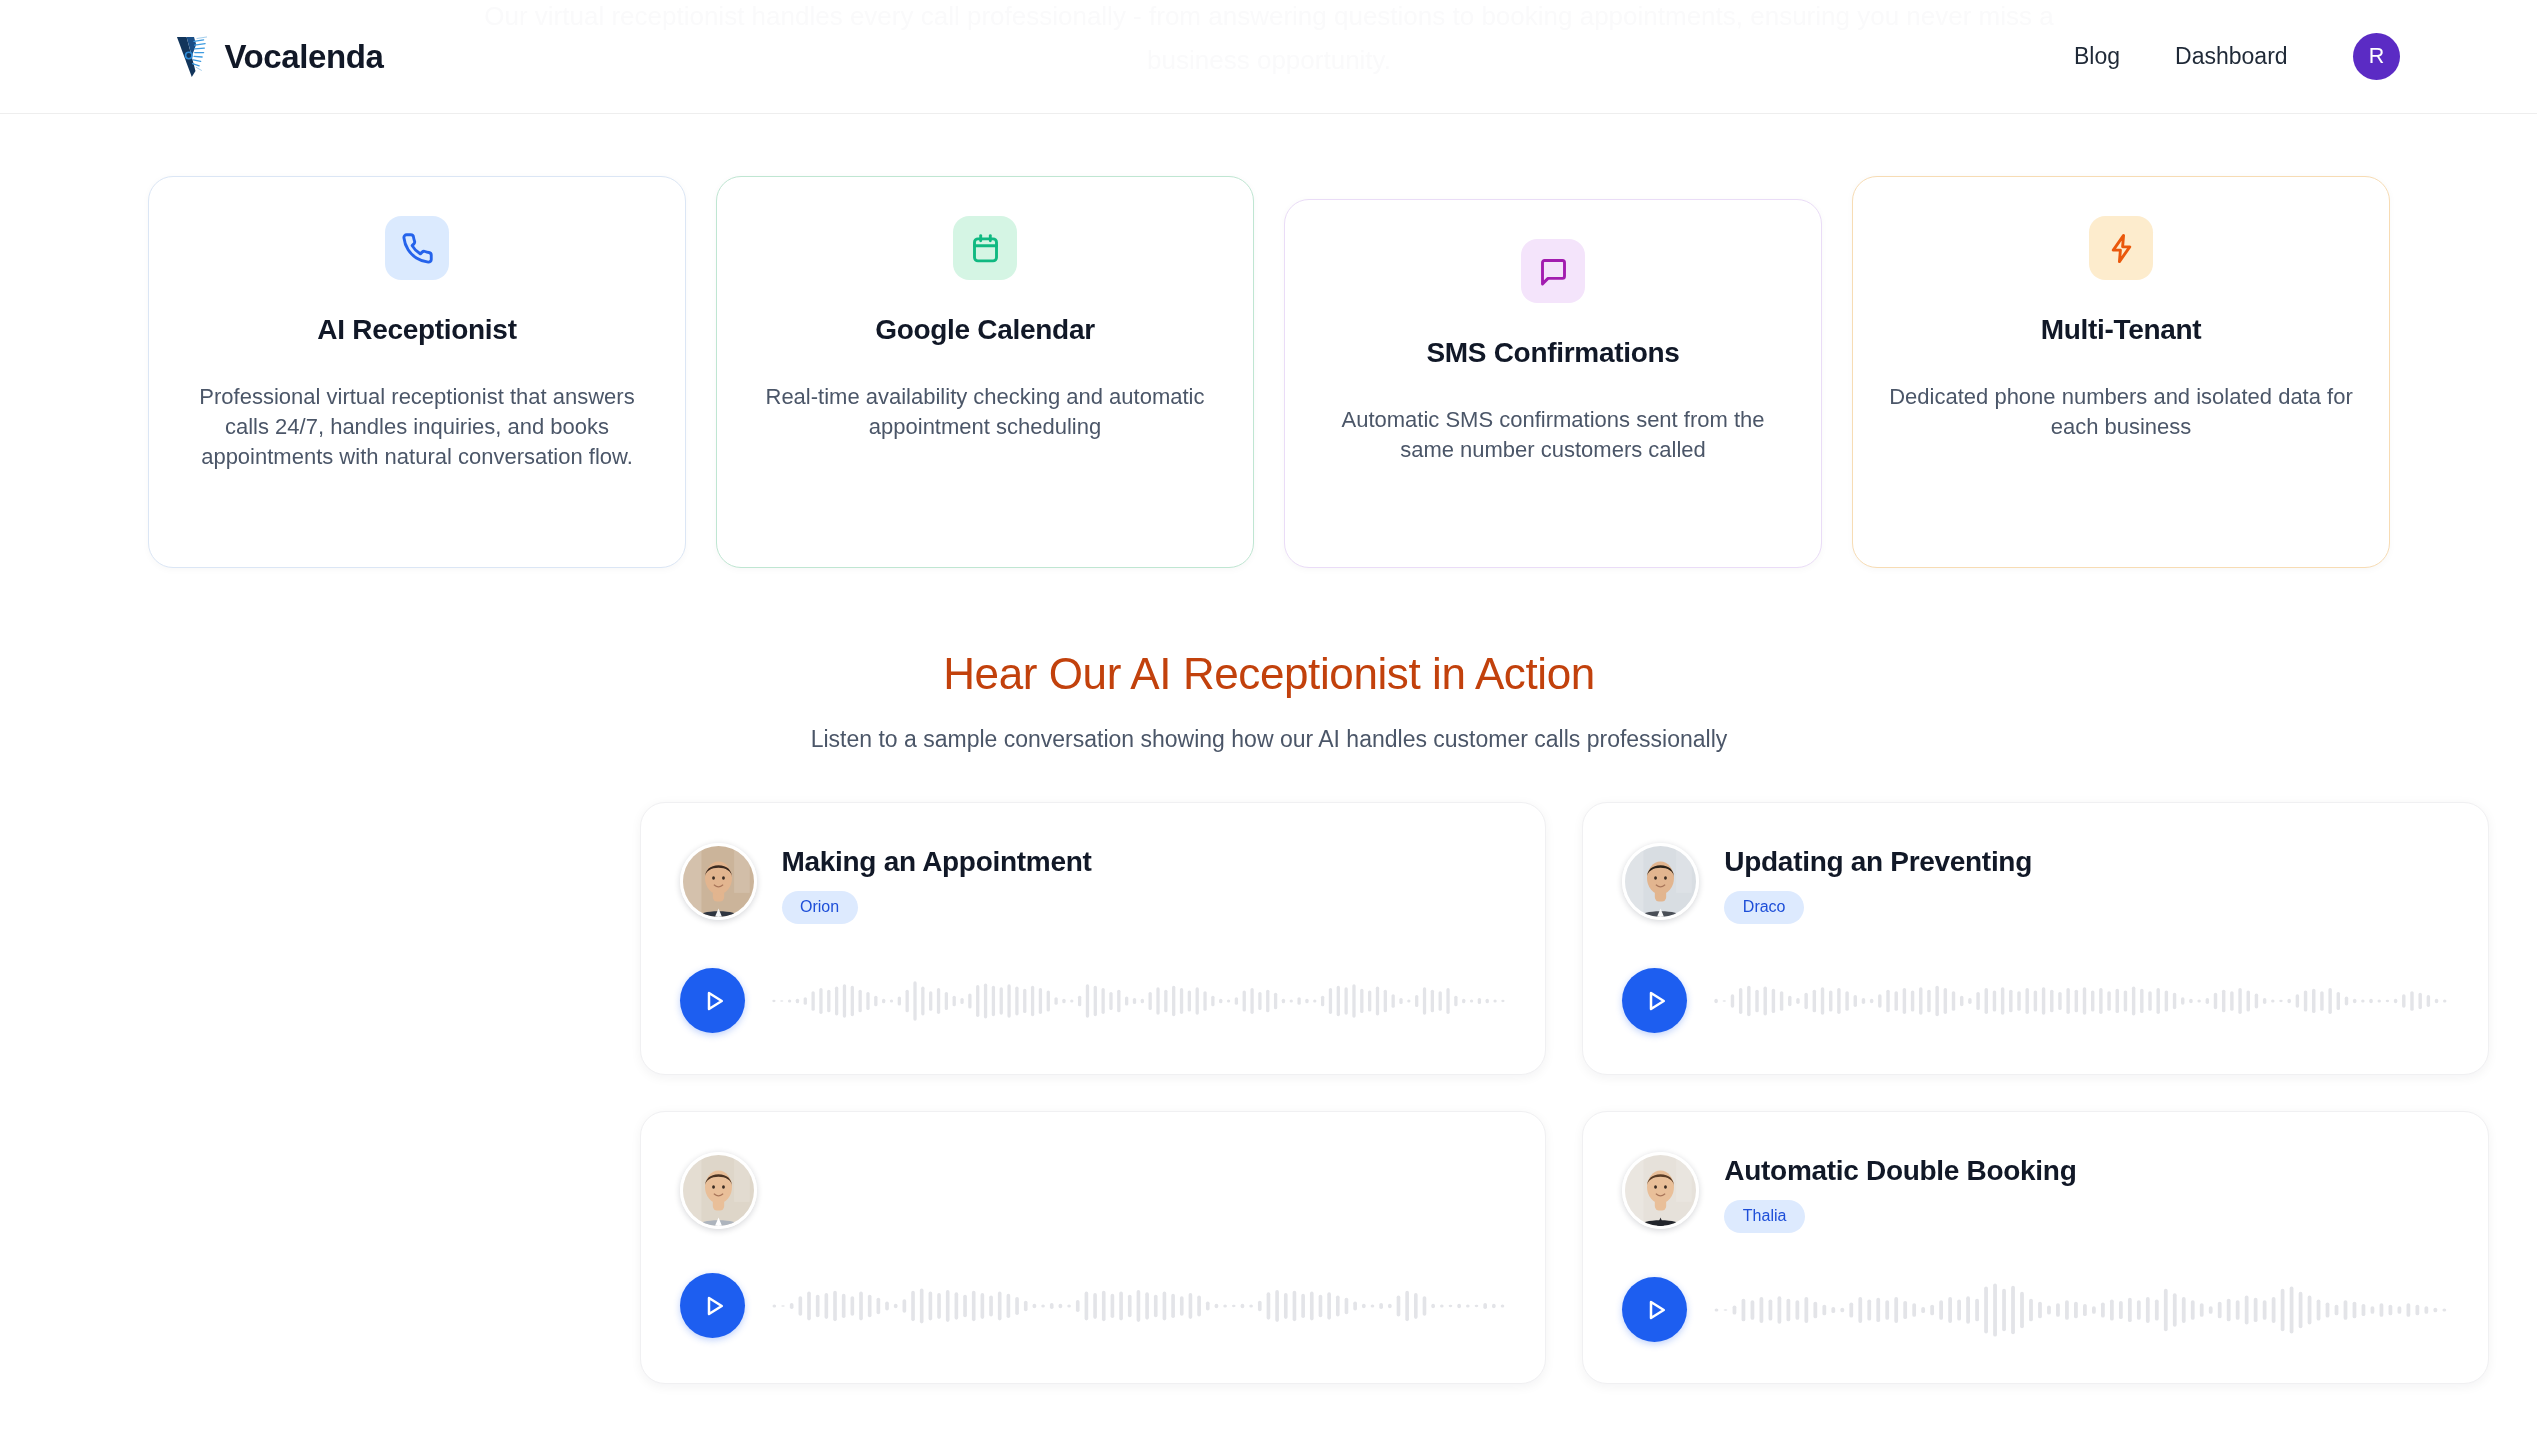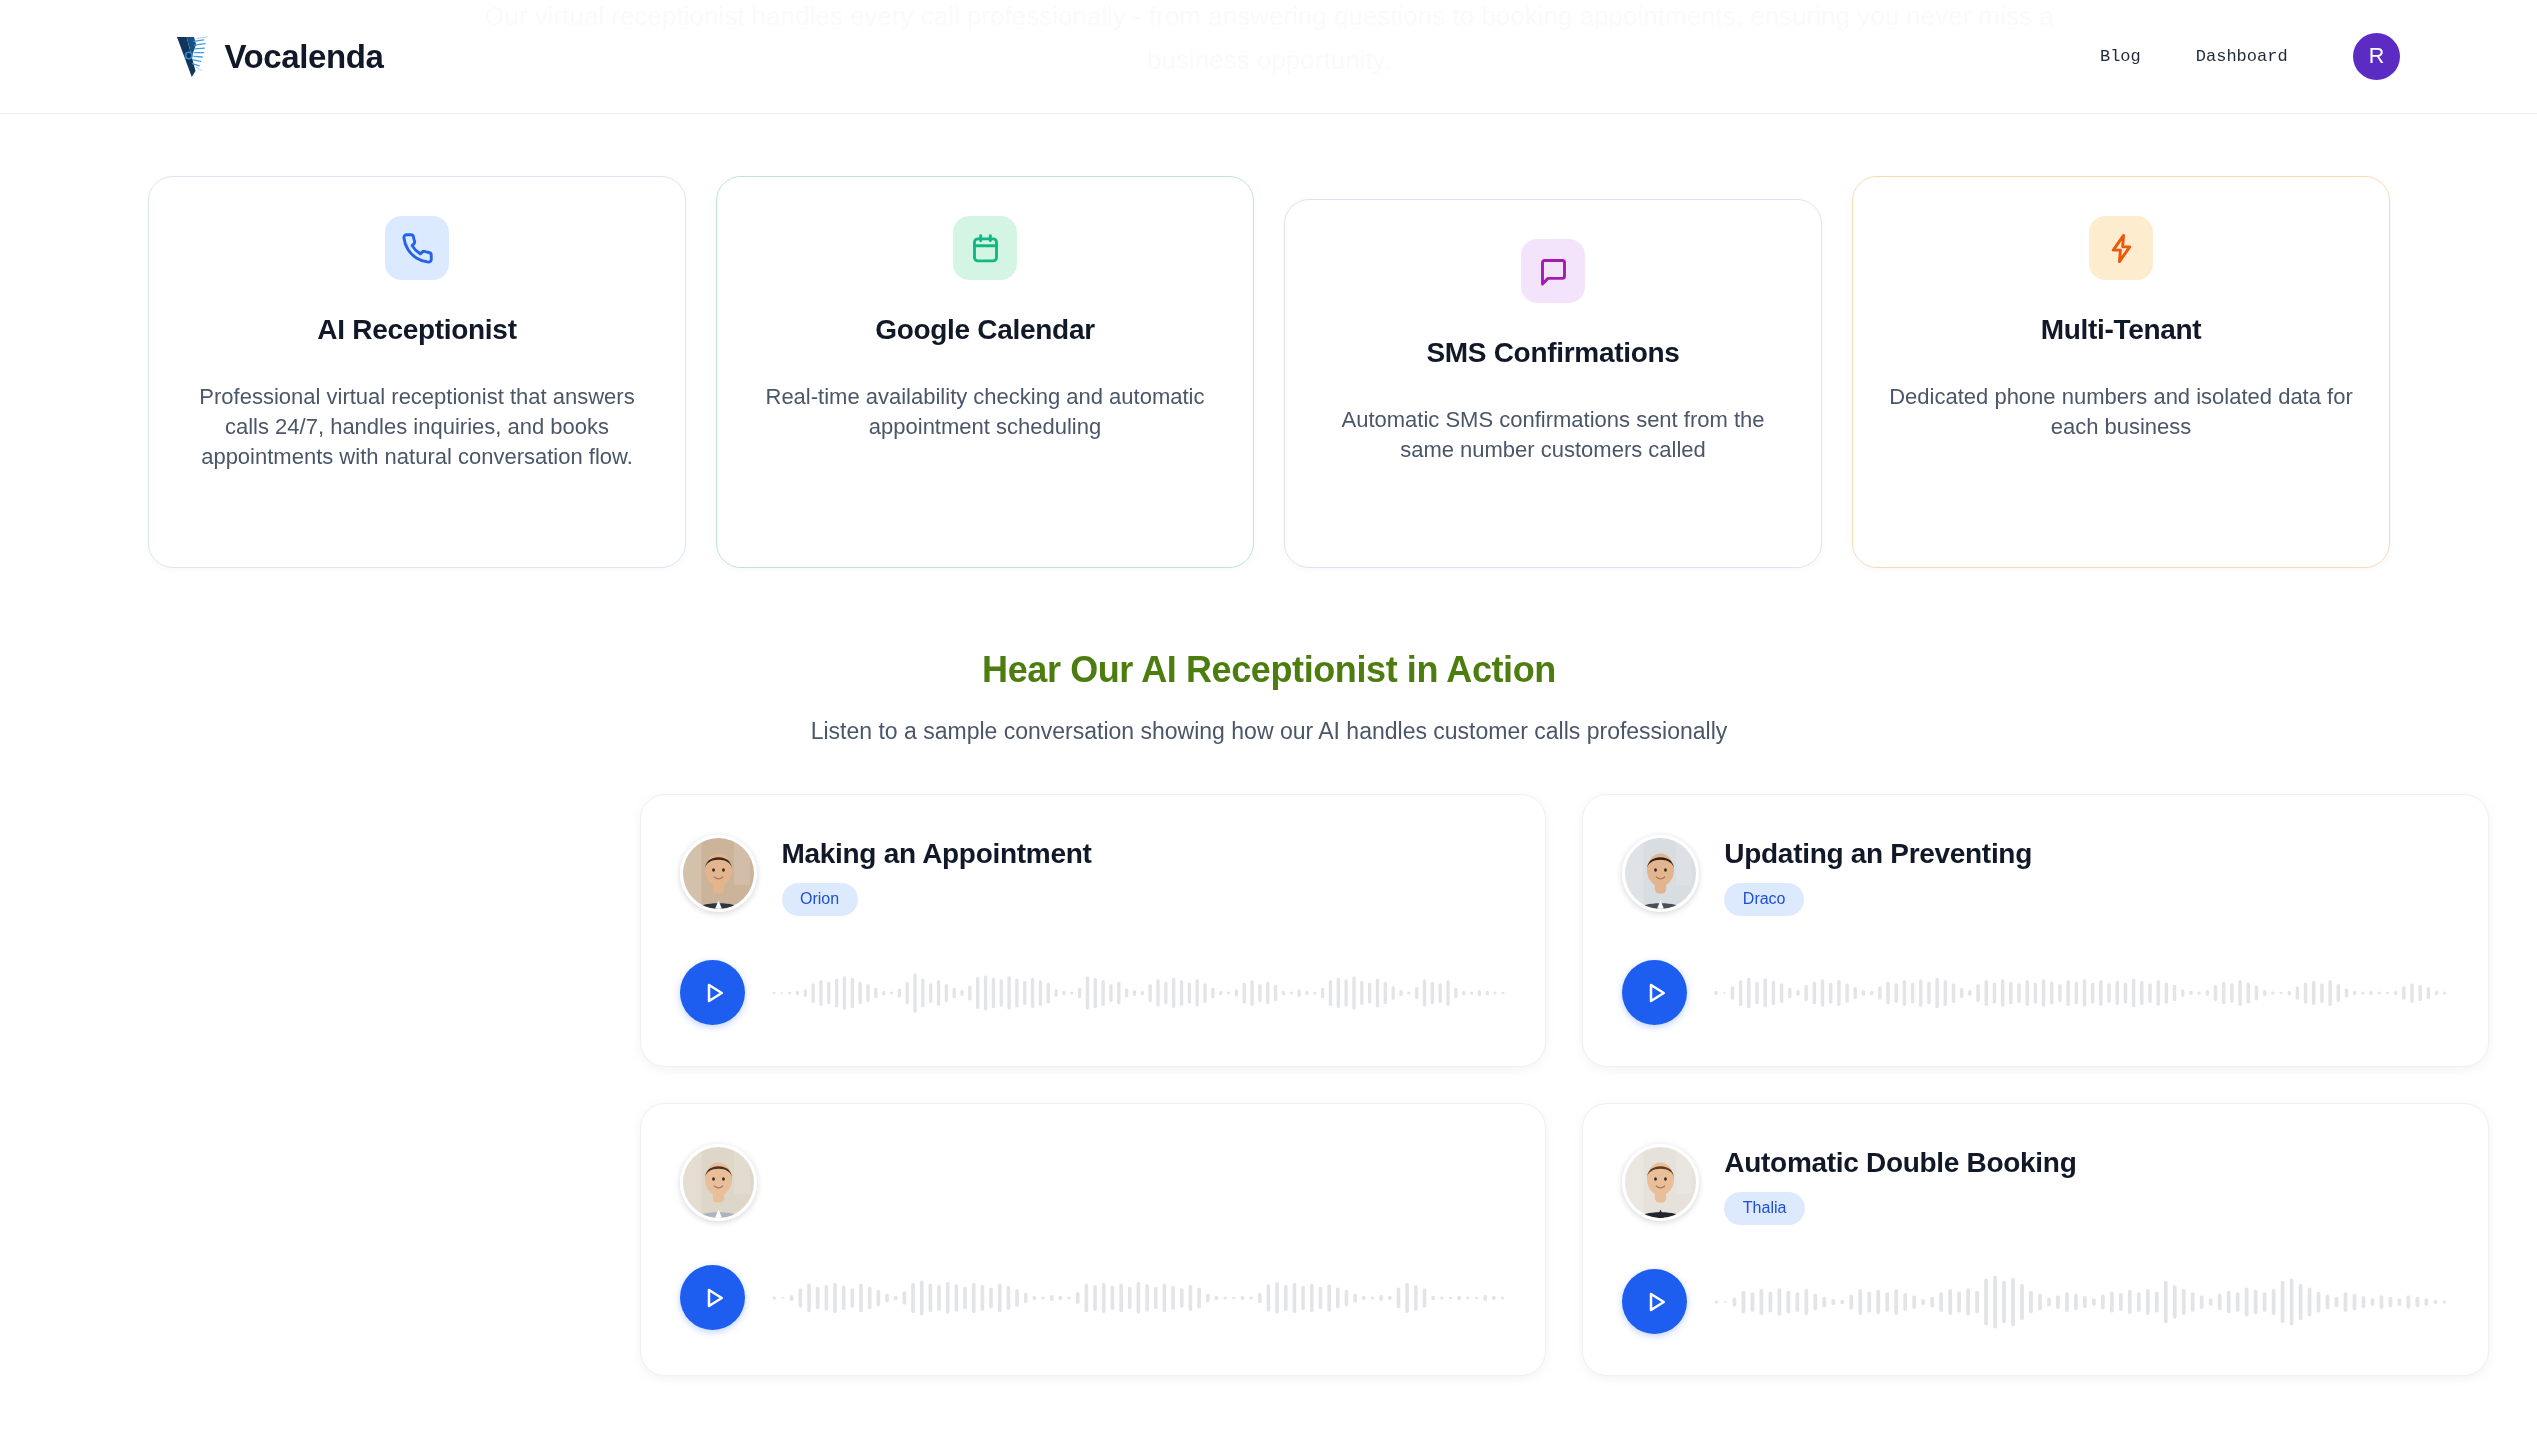--- a/index.html
+++ b/index.html
@@ -43,25 +43,24 @@
     white-space: nowrap;
   }
   .nav {
     margin-left: auto;
     display: flex;
     align-items: center;
     gap: 55px;
     z-index: 3;
   }
   .nav-link {
-    font-size: 17px;
+    font-size: 23px;
     color: #1f2937;
     text-decoration: none;
     white-space: nowrap;
-    font-family: Liberation Mono, monospace;
   }
   .avatar {
     width: 47px; height: 47px;
     border-radius: 50%;
     background: #5B2BC4;
     color: #ffffff;
     font-size: 21.5px;
     font-weight: 500;
     display: flex;
     align-items: center;
@@ -127,23 +126,23 @@
   }
   .fcard-desc {
     font-size: 22px;
     line-height: 30px;
     color: #4b5668;
   }
 
   
   .audio-section { padding: 81px 0 0 0; text-align: center; }
   .section-title {
-    font-size: 36px;
-    font-weight: 700;
-    color: #4d7c0f;
+    font-size: 44px;
+    font-weight: 400;
+    color: #c2410c;
     letter-spacing: -0.4px;
   }
   .section-sub {
     font-size: 23px;
     color: #4b5668;
     margin-top: 27px;
   }
 
   .audio-grid {
     margin: 49px auto 0 auto;

